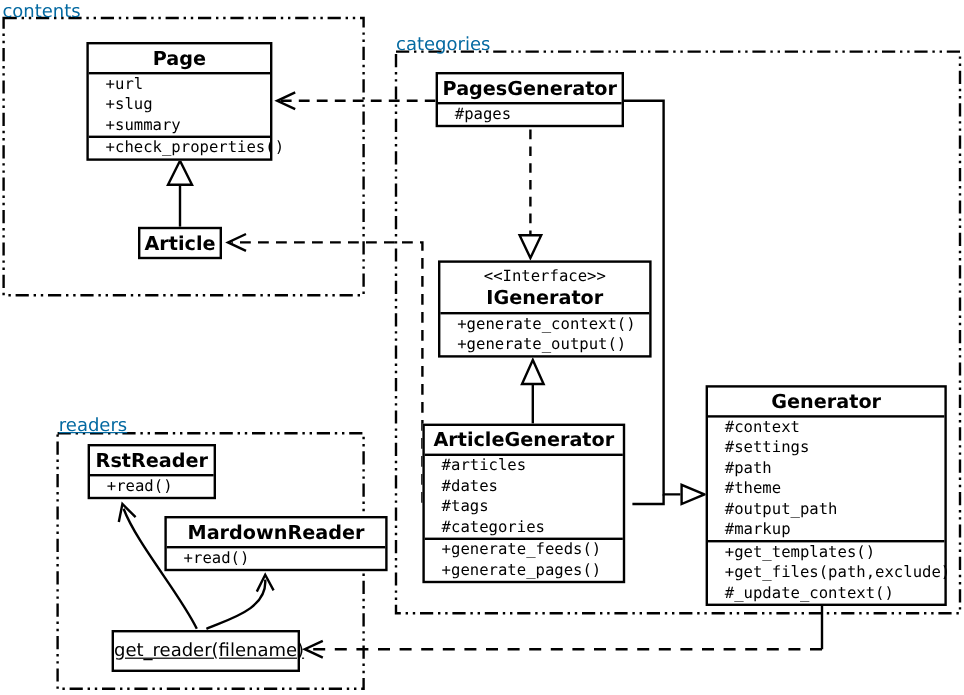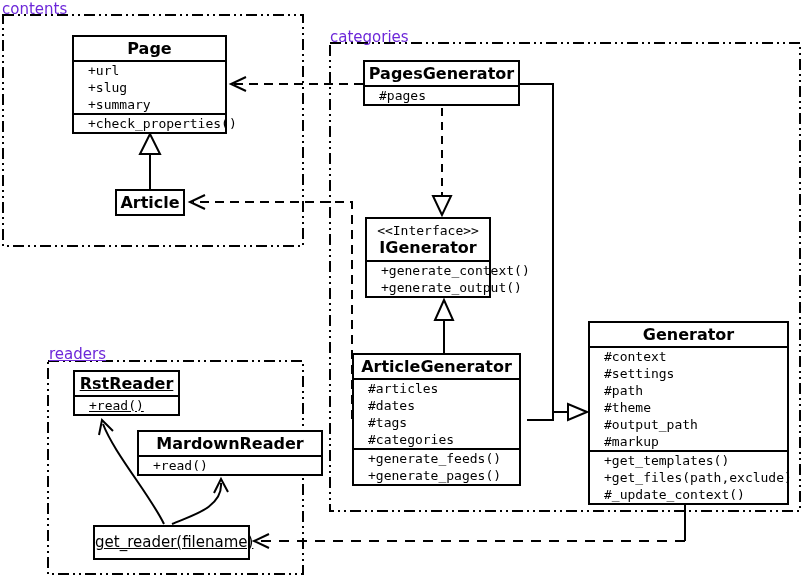--- a/index.html
+++ b/index.html
@@ -1,19 +1,19 @@
 <!DOCTYPE html>
 <html><head>
 <meta charset="utf-8">
 <style>
   html,body{margin:0;padding:0;background:#ffffff;}
   body{position:relative;width:803px;height:579px;overflow:hidden;
        font-family:"DejaVu Sans",sans-serif;color:#000;}
   svg.layer{position:absolute;left:0;top:0;z-index:0;}
-  .pkg-label{position:absolute;z-index:2;font:15px "DejaVu Sans",sans-serif;color:#6d28d9;}
+  .pkg-label{position:absolute;z-index:2;font:15px "DejaVu Sans",sans-serif;color:#0369a1;}
   .uml{position:absolute;z-index:1;background:#fff;border:2px solid #000;box-sizing:border-box;}
   .uml .title{font:bold 16px "DejaVu Sans",sans-serif;text-align:center;
               height:23px;line-height:23px;white-space:nowrap;overflow:visible;}
   .uml .stereo{font:13px "DejaVu Sans Mono",monospace;text-align:center;
                height:17px;line-height:19px;padding-top:2px;}
   .uml .title2{font:bold 16px "DejaVu Sans",sans-serif;text-align:center;
                height:22px;line-height:20px;}
   .uml .sec{border-top:2px solid #000;padding:0 14px;}
   .mem{font:13px "DejaVu Sans Mono",monospace;height:17px;line-height:17px;
        white-space:pre;text-align:left;}
@@ -96,21 +96,21 @@
   <div class="title">Article</div>
 </div>
 
 <div class="uml" style="left:363px;top:60px;width:157px;">
   <div class="title">PagesGenerator</div>
   <div class="sec">
     <div class="mem">#pages</div>
   </div>
 </div>
 
-<div class="uml" style="left:365px;top:217px;width:126px;">
+<div class="uml" style="left:365px;top:217px;width:178px;">
   <div>
     <div class="stereo">&lt;&lt;Interface&gt;&gt;</div>
     <div class="title2">IGenerator</div>
   </div>
   <div class="sec">
     <div class="mem">+generate_context()</div>
     <div class="mem">+generate_output()</div>
   </div>
 </div>
 
@@ -138,21 +138,21 @@
     <div class="mem">#output_path</div>
     <div class="mem">#markup</div>
   </div>
   <div class="sec">
     <div class="mem">+get_templates()</div>
     <div class="mem">+get_files(path,exclude)</div>
     <div class="mem">#_update_context()</div>
   </div>
 </div>
 
-<div class="uml" style="left:73px;top:370px;width:107px;text-decoration:underline;">
+<div class="uml" style="left:73px;top:370px;width:107px;">
   <div class="title">RstReader</div>
   <div class="sec">
     <div class="mem">+read()</div>
   </div>
 </div>
 
 <div class="uml" style="left:137px;top:430px;width:186px;">
   <div class="title">MardownReader</div>
   <div class="sec">
     <div class="mem">+read()</div>

